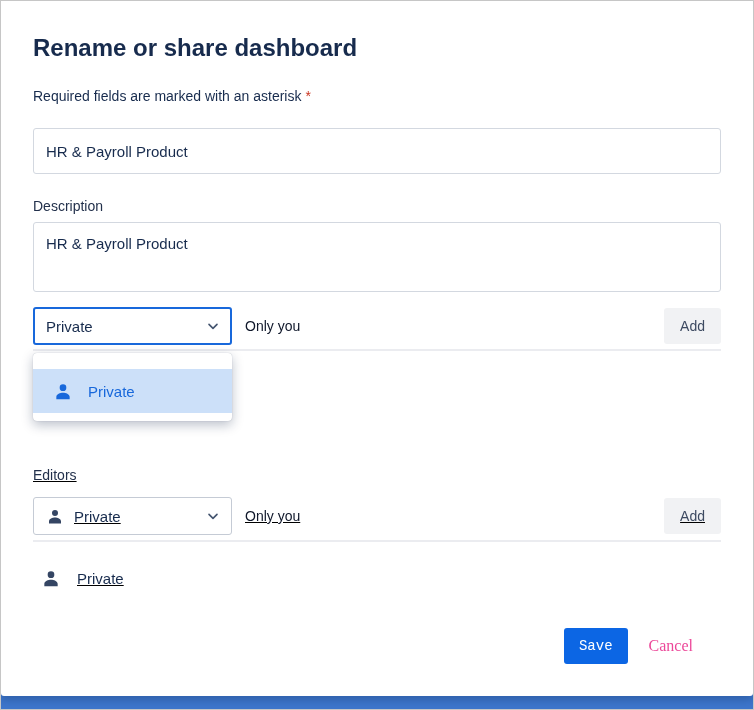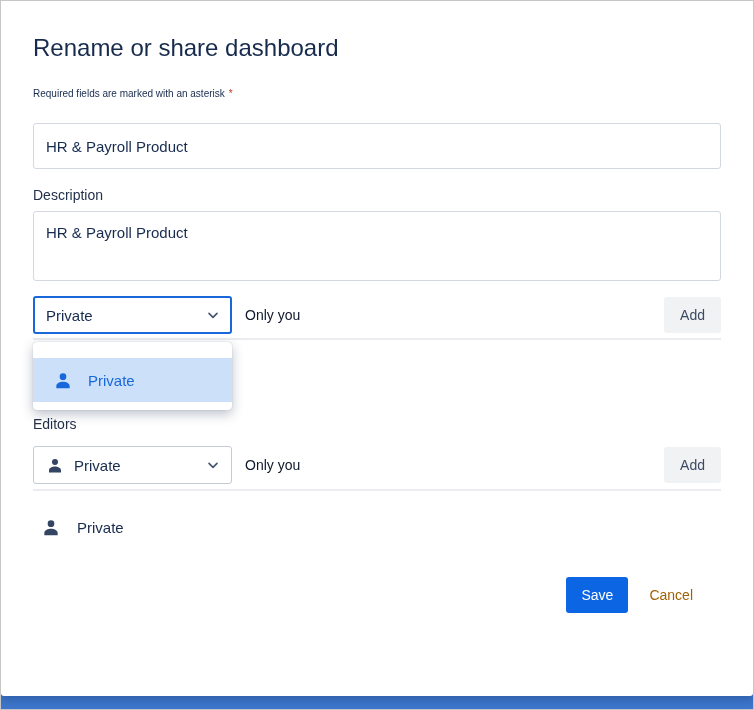--- a/index.html
+++ b/index.html
@@ -10,30 +10,30 @@
     position:relative; width:754px; height:710px; overflow:hidden;
     background:var(--backdrop,#3D76CC);
     border:1px solid #c6c6c6;
   }
   .modal{
     position:absolute; top:0; left:0; right:0; height:695px;
     background:#fff; border-radius:0 0 3px 3px;
     box-shadow:0 4px 8px rgba(9,30,66,.25);
     padding:32px 32px 0 32px;
   }
-  .title{ font-size:24px; line-height:30px; font-weight:400; color:#172B4D; }
-  .note{ margin-top:25px; font-size:10px; color:#172B4D; }
+  .title{ font-size:24px; line-height:30px; font-weight:700; color:#172B4D; }
+  .note{ margin-top:25px; font-size:14px; color:#172B4D; }
   .req{ color:var(--required,#CA3521); margin-left:4px; }
 
   .label{ font-size:14px; color:#22304B; margin-bottom:8px; }
   .field-name{ margin-top:24px; }
-  .field-description{ margin-top:18px; }
+  .field-description{ margin-top:24px; }
   .field-viewers{ margin-top:15px; }
   .field-viewers .label, .field-editors .label{ margin-bottom:14px; }
-  .field-editors{ margin-top:76px; }
+  .field-editors{ margin-top:116px;text-decoration:underline; }
 
   .text-input{
     width:100%; height:46px; border:1px solid #D3D8E0; border-radius:3px;
     padding:0 12px; font-size:15px; color:#172B4D; font-family:inherit; outline:none;
   }
   .textarea{
     width:100%; height:70px; border:1px solid #D3D8E0; border-radius:3px;
     padding:11px 12px; font-size:15px; line-height:20px; color:#172B4D;
     font-family:inherit; resize:none; outline:none; display:block;
   }
@@ -82,25 +82,25 @@
     padding-left:8px; font-size:15px; color:#172B4D;
   }
 
   .footer{
     display:flex; justify-content:flex-end; align-items:center;
     margin-top:40px; padding-right:16px; gap:9px;
   }
   .save-btn{
     height:36px; padding:0 15px; background:var(--primary,#0C66E4); color:#fff;
     border:none; border-radius:3px; font-size:14px; font-weight:500;
-    cursor:pointer; font-family:Liberation Sans, sans-serif;
+    cursor:pointer; font-family:Liberation Mono, monospace;
   }
   .cancel-btn{
-    height:36px; padding:0 12px; background:none; border:none; color:#a16207;
-    font-size:14px; font-weight:500; cursor:pointer; font-family:Liberation Sans, sans-serif;
+    height:36px; padding:0 12px; background:none; border:none; color:#ec4899;
+    font-size:16px; font-weight:500; cursor:pointer; font-family:Liberation Serif, serif;
   }
 </style>
 </head>
 <body>
 
 <div class="viewport">
   <div class="modal">
 
     <h1 class="title">Rename or share dashboard</h1>
 

